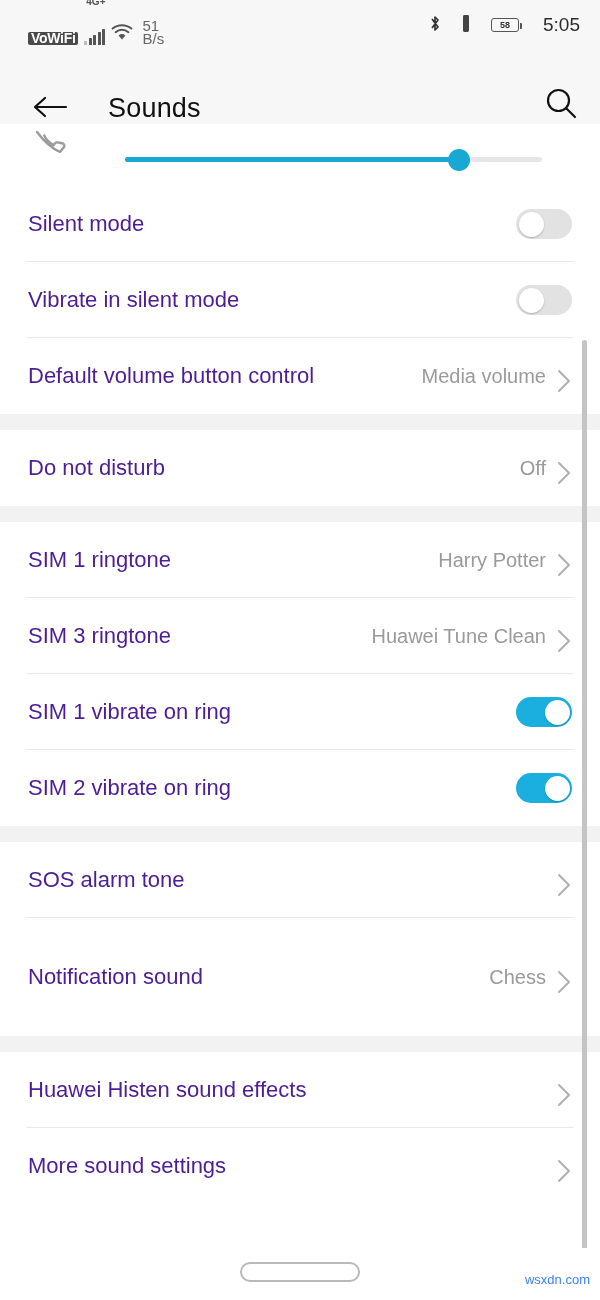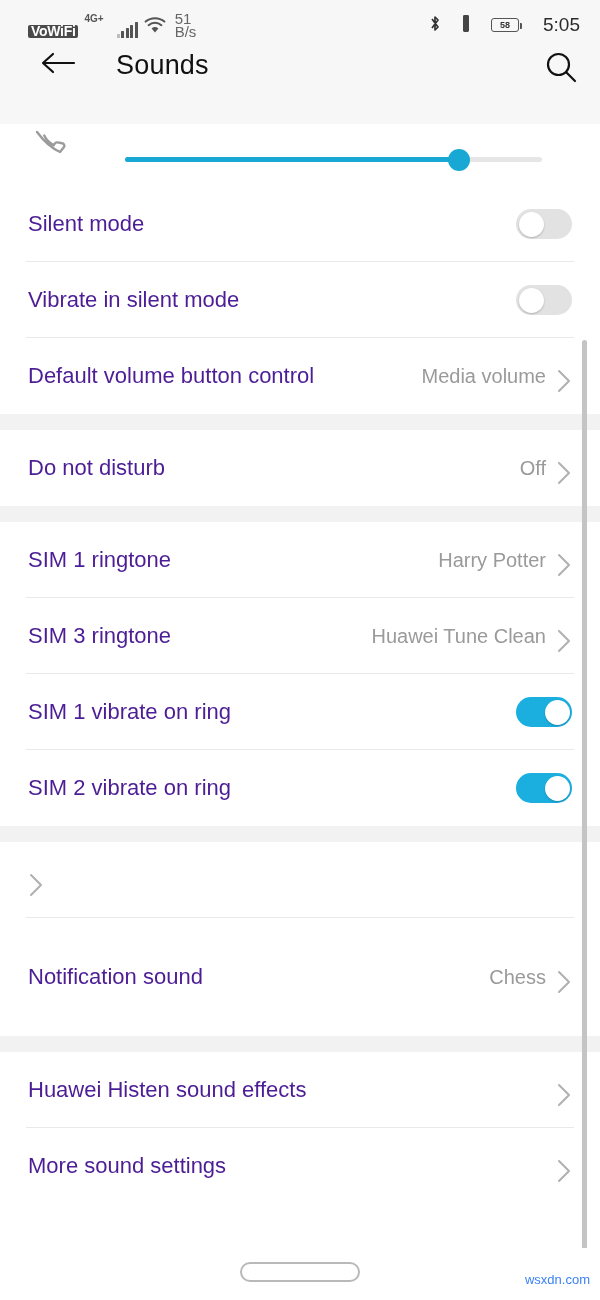--- a/index.html
+++ b/index.html
@@ -17,21 +17,21 @@
     display:flex; align-items:center; justify-content:space-between;
     padding:0 20px 0 28px;
   }
   .sb-left{ display:flex; align-items:flex-end; gap:6px; }
   .sb-right{ display:flex; align-items:center; gap:20px; }
   .vowifi{
     background:#4a4a4a; color:#fff; font-size:14px; font-weight:bold;
     padding:1px 3px; border-radius:2px; letter-spacing:-0.3px;
     font-family:"Liberation Sans", sans-serif; line-height:11px;
   }
-  .net-group{ display:flex; align-items:flex-start; gap:13px; position:relative; }
+  .net-group{ display:flex; align-items:flex-end; gap:13px; position:relative;flex-direction:column; }
   .net-label{ font-size:10px; color:#555; position:relative; top:-9px; font-weight:bold; }
   .bars{ display:flex; align-items:flex-end; gap:1.5px; height:16px; }
   .bars i{ display:block; width:3px; background:#555; border-radius:0.5px; }
   .bars i:nth-child(1){ height:4px; background:#bdbdbd;}
   .bars i:nth-child(2){ height:7px;}
   .bars i:nth-child(3){ height:10px;}
   .bars i:nth-child(4){ height:13px;}
   .bars i:nth-child(5){ height:16px;}
   .speed{ display:flex; flex-direction:column; align-items:flex-start;
           font-size:15px; color:#666; line-height:11px; margin-left:3px; padding-bottom:1px;}
@@ -40,22 +40,22 @@
     width:28px; height:14px; border:1.6px solid #555; border-radius:3px;
     display:flex; align-items:center; justify-content:center;
     font-size:9px; color:#333; font-weight:bold; position:relative;
   }
   .batt:after{ content:""; position:absolute; right:-4px; top:4px; width:2.5px; height:6px;
                background:#555; border-radius:0 1px 1px 0;}
   .clock{ font-size:19px; color:#2b2b2b; margin-left:4px; }
 
   
   .appbar{
-    height:74px; background:#f7f7f7; display:flex; align-items:flex-start;
-    padding:0 22px 0 40px;
+    height:74px; background:#f7f7f7; display:flex; align-items:flex-end;
+    padding:0 22px 0 32px;
   }
   .title{ font-size:27px; color:#111; margin-left:40px; letter-spacing:0.2px; }
   .spacer{ flex:1; }
 
   
   .content{ position:relative; background:#ffffff; height:1124px; overflow:hidden; }
 
   .gap{ height:16px; background:#f2f2f2; }
 
   .row{
@@ -256,20 +256,21 @@
     <div class="row">
       <span class="row-label">SIM 2 vibrate on ring</span>
       <span class="toggle on">
           <span class="knob"></span>
         </span>
     </div>
 
     <div class="gap"></div>
 
     <div class="row">
+      <span class="row-label">SOS alarm tone</span>
       <span class="chev">
         <svg width="16" height="26" viewBox="0 0 16 26">
             <path d="M3 3 L13 13 L3 23" stroke="#b0b0b0" stroke-width="2" fill="none" stroke-linecap="round" stroke-linejoin="round"></path>
           </svg>
       </span>
       <span class="divider"></span>
     </div>
     <div class="row" style="min-height:118px;">
       <span class="col">
         <span class="row-label">Notification sound</span>

